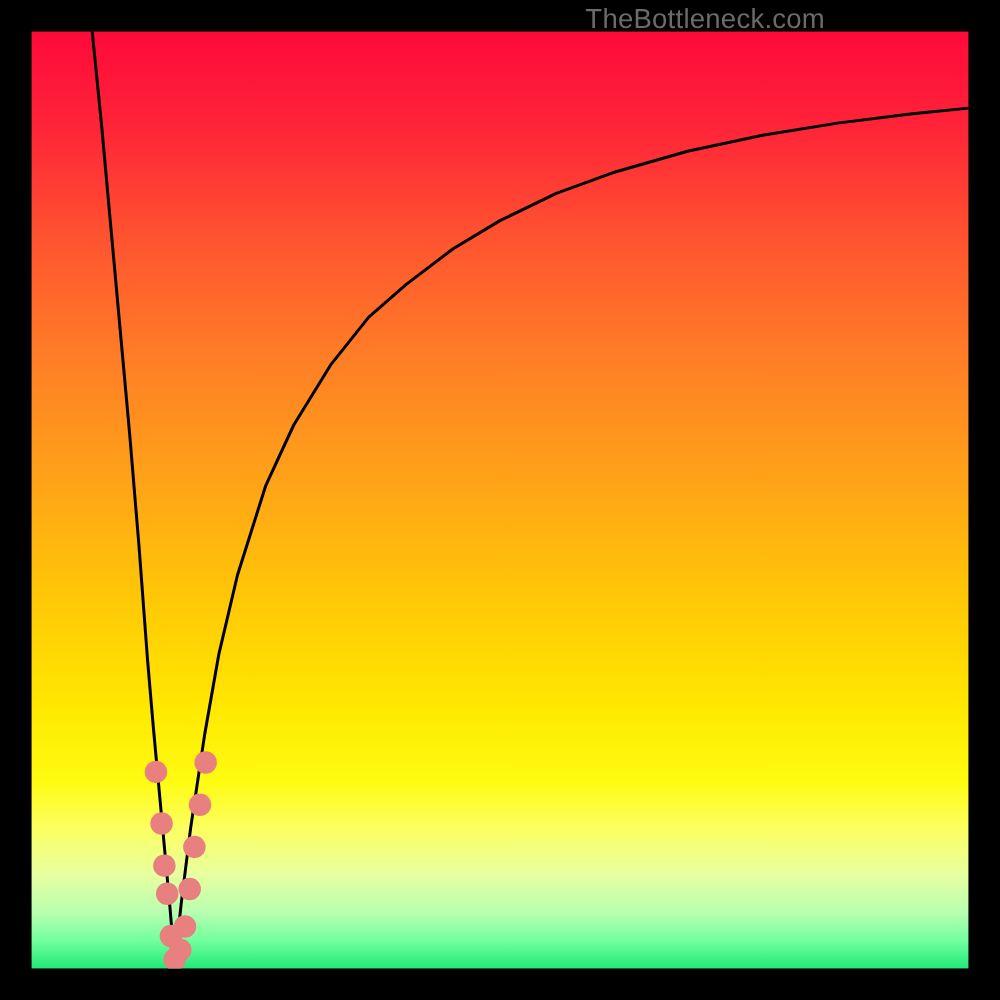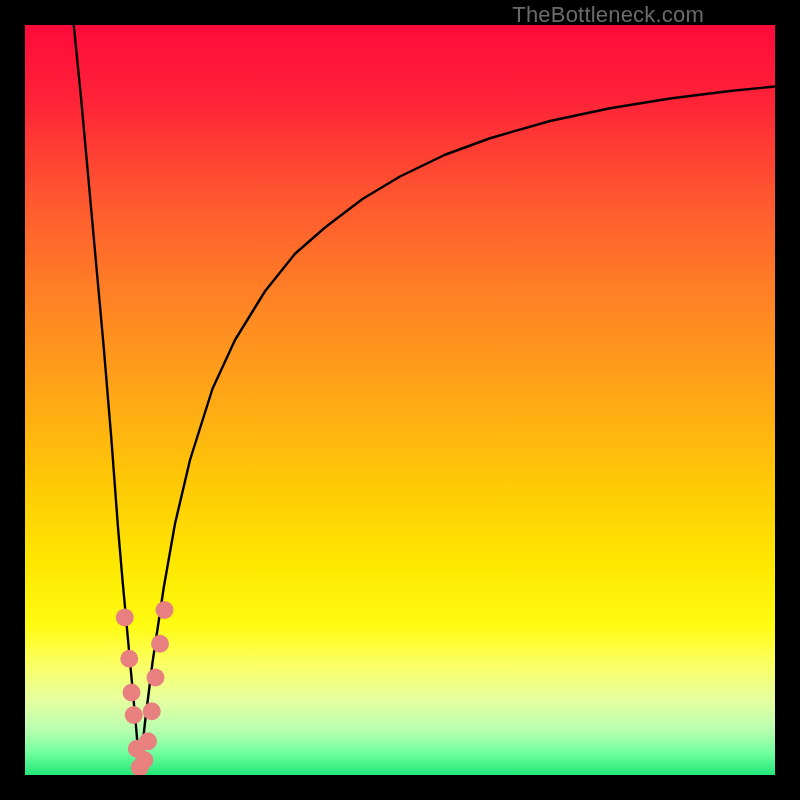--- a/index.html
+++ b/index.html
@@ -9,21 +9,20 @@
     height: 800px;
     overflow: hidden;
     font-family: Arial, Helvetica, sans-serif;
     background: #000;
   }
   .outer-frame {
     position: relative;
     width: 688px;
     height: 800px;
     background: #000;
-    padding-left: 44px;
   }
   .plot-area {
     position: absolute;
     left: 25px;
     top: 25px;
     width: 750px;
     height: 750px;
     overflow: hidden;
   }
   .gradient-bg {

